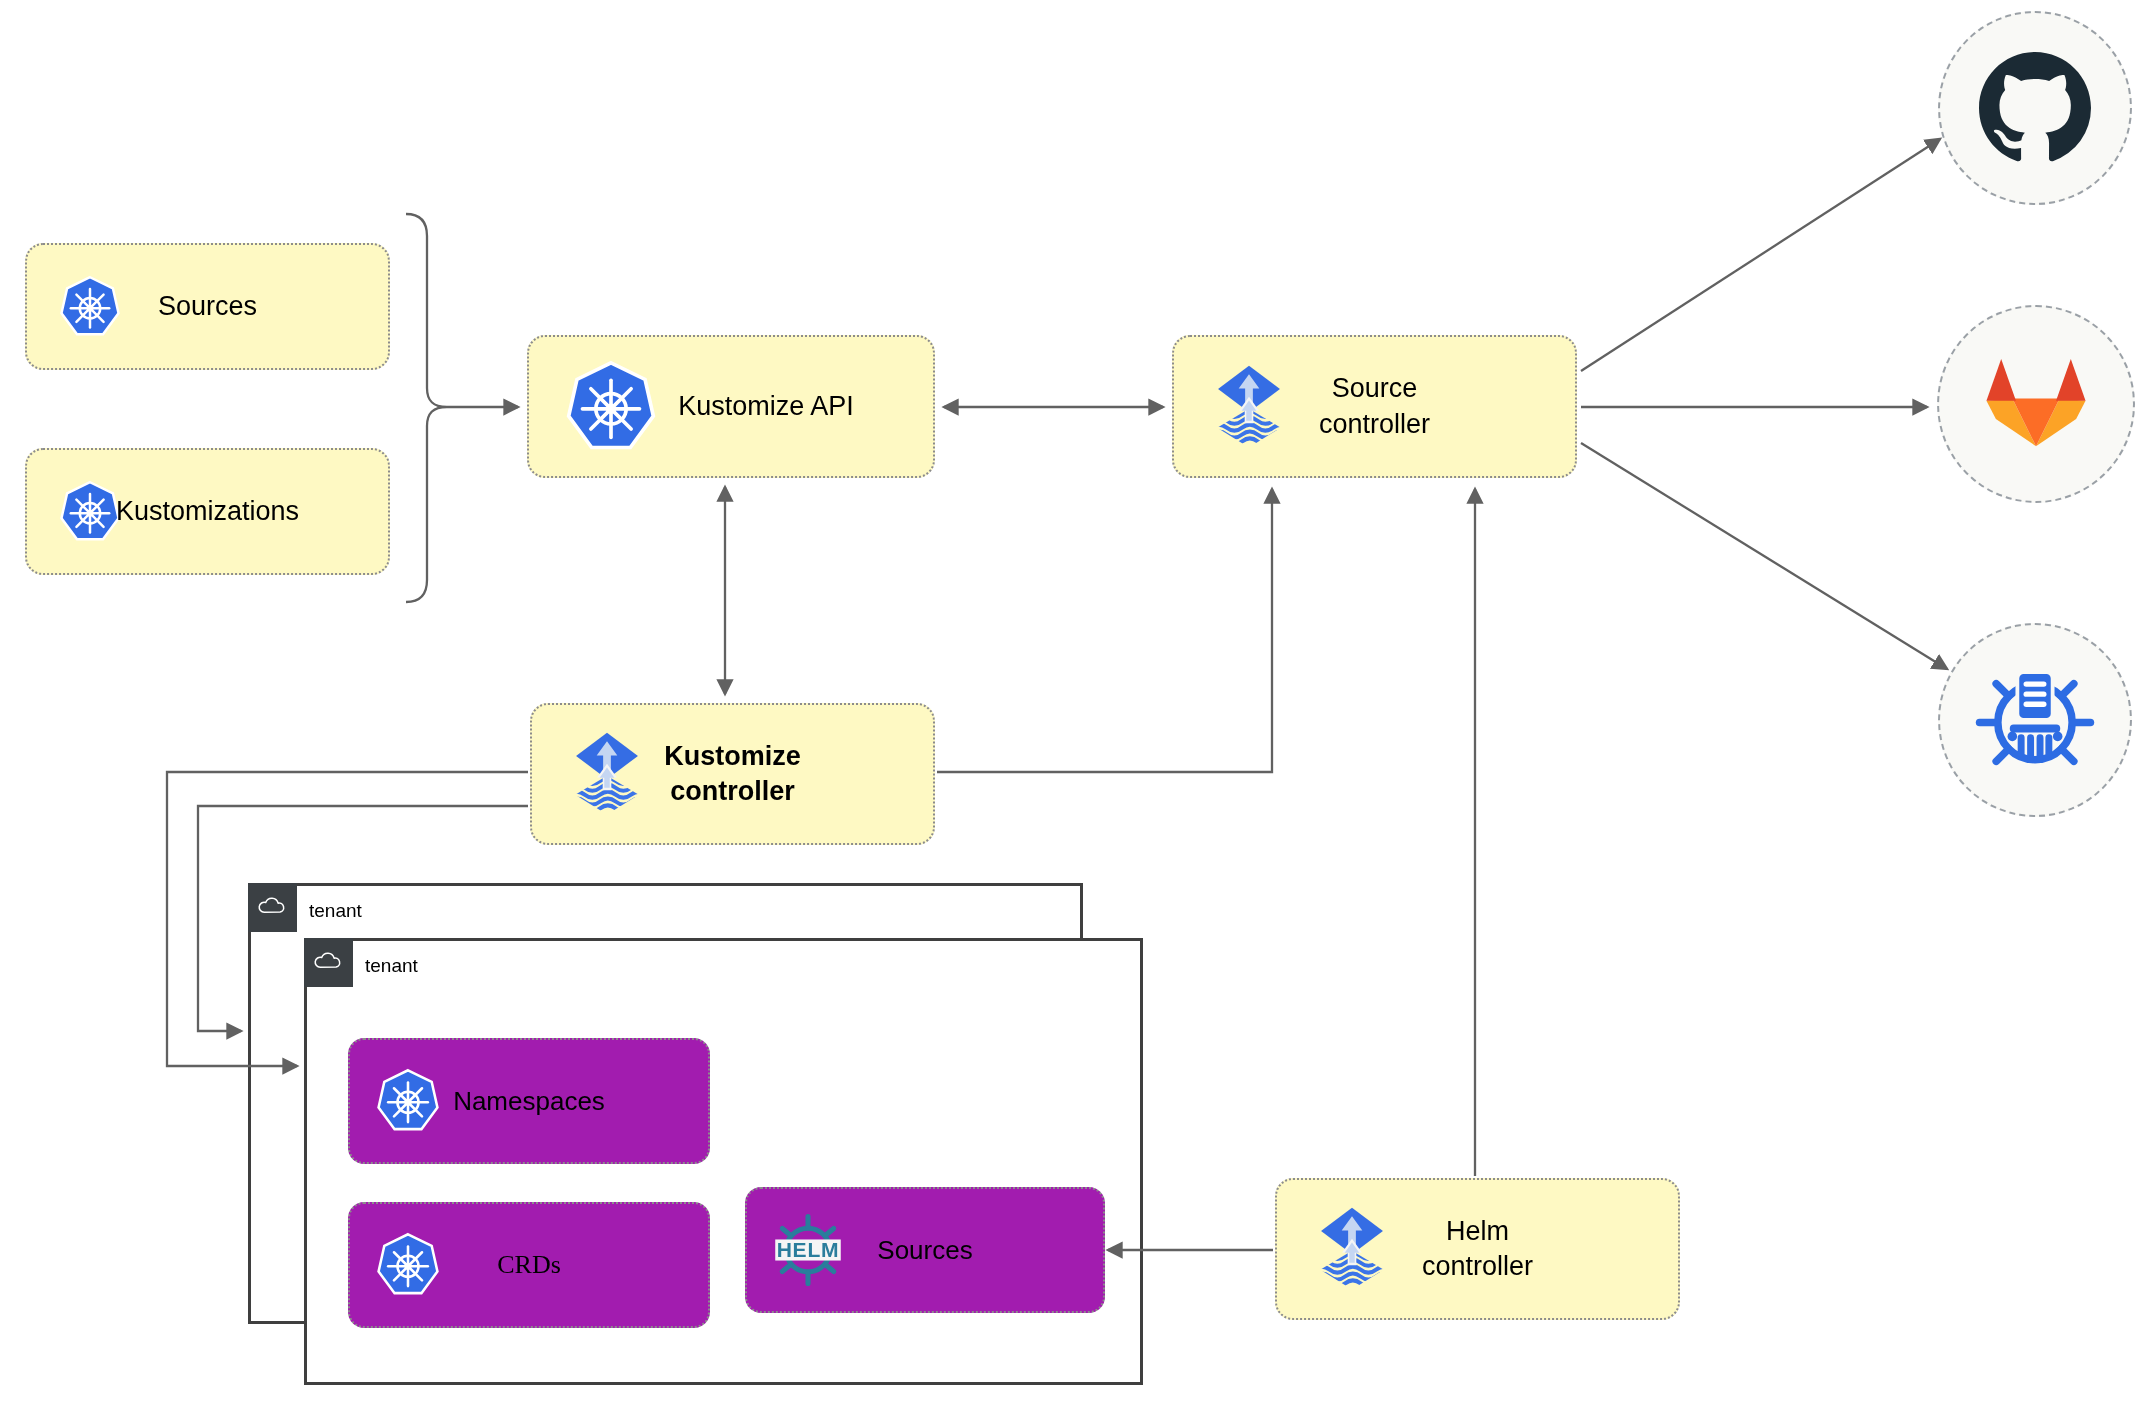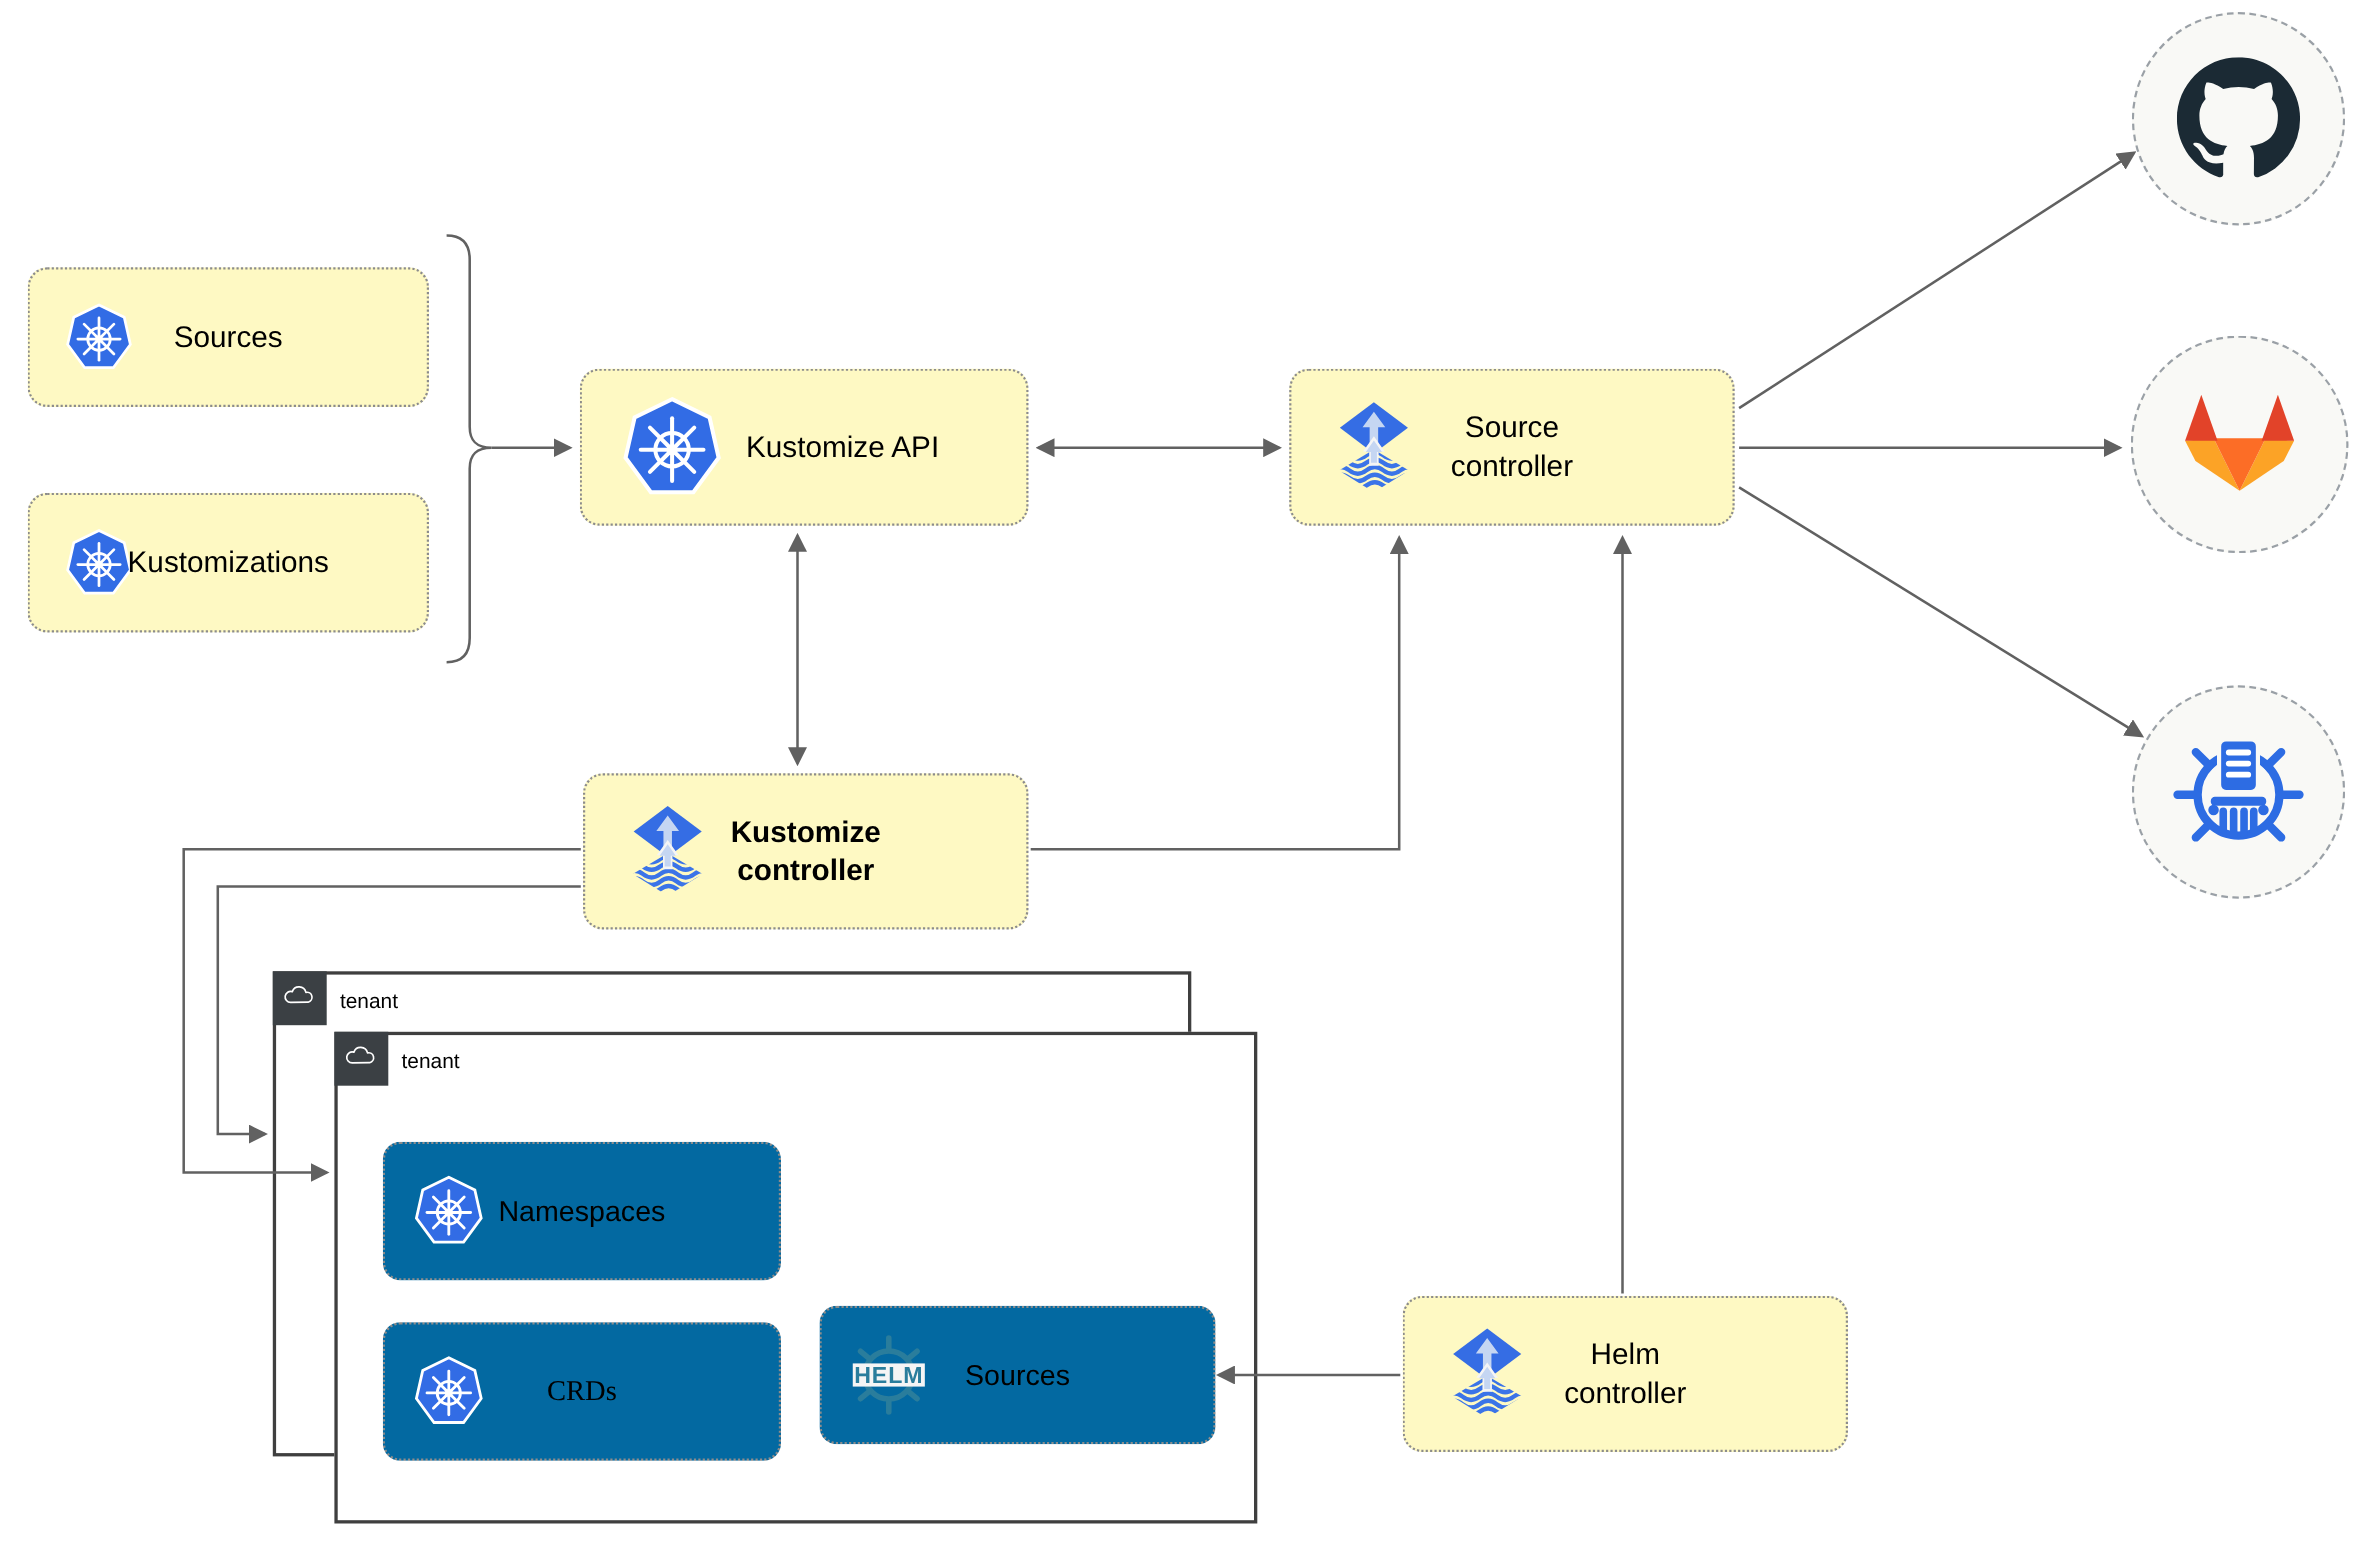--- a/index.html
+++ b/index.html
@@ -7,21 +7,21 @@
           font-family:"Liberation Sans",sans-serif;color:#000;}
   svg.connectors{position:absolute;left:0;top:0;z-index:5;pointer-events:none;}
   .chip{position:absolute;background:#fef9c3;border:2px dotted #8c8c8c;border-radius:18px;
         box-sizing:border-box;z-index:4;}
   .chip .chip-icon{position:absolute;left:28px;top:50%;transform:translateY(-50%);line-height:0;}
   .chip .chip-label{position:absolute;left:0;top:0;right:0;bottom:0;display:flex;
         align-items:center;justify-content:center;text-align:center;
         font-size:27px;line-height:1.3;padding:0 10px;}
   .chip .chip-label.two-line{white-space:pre-line;}
   .chip .chip-label.offset-right{padding-left:80px;}
-  .inner-chip{position:absolute;background:#0369a1;border:2px dotted #8c8c8c;border-radius:16px;
+  .inner-chip{position:absolute;background:#a21caf;border:2px dotted #8c8c8c;border-radius:16px;
         box-sizing:border-box;z-index:3;}
   .inner-chip .chip-icon{position:absolute;left:26px;top:50%;transform:translateY(-50%);line-height:0;}
   .inner-chip .chip-label{position:absolute;left:0;top:0;right:0;bottom:0;display:flex;
         align-items:center;justify-content:center;font-size:26px;}
   .tenant{position:absolute;background:#fff;border:3px solid #3f3f3f;box-sizing:border-box;}
   .tenant-tab{position:absolute;left:-3px;top:-3px;width:49px;height:49px;background:#3b4044;
         display:flex;align-items:center;justify-content:center;}
   .tenant-label{position:absolute;left:58px;top:0;height:49px;line-height:49px;font-size:19px;}
   .endpoint-circle{position:absolute;border:2.5px dashed #9aa0a6;border-radius:50%;
         background:#f9f9f6;box-sizing:border-box;display:flex;align-items:center;

